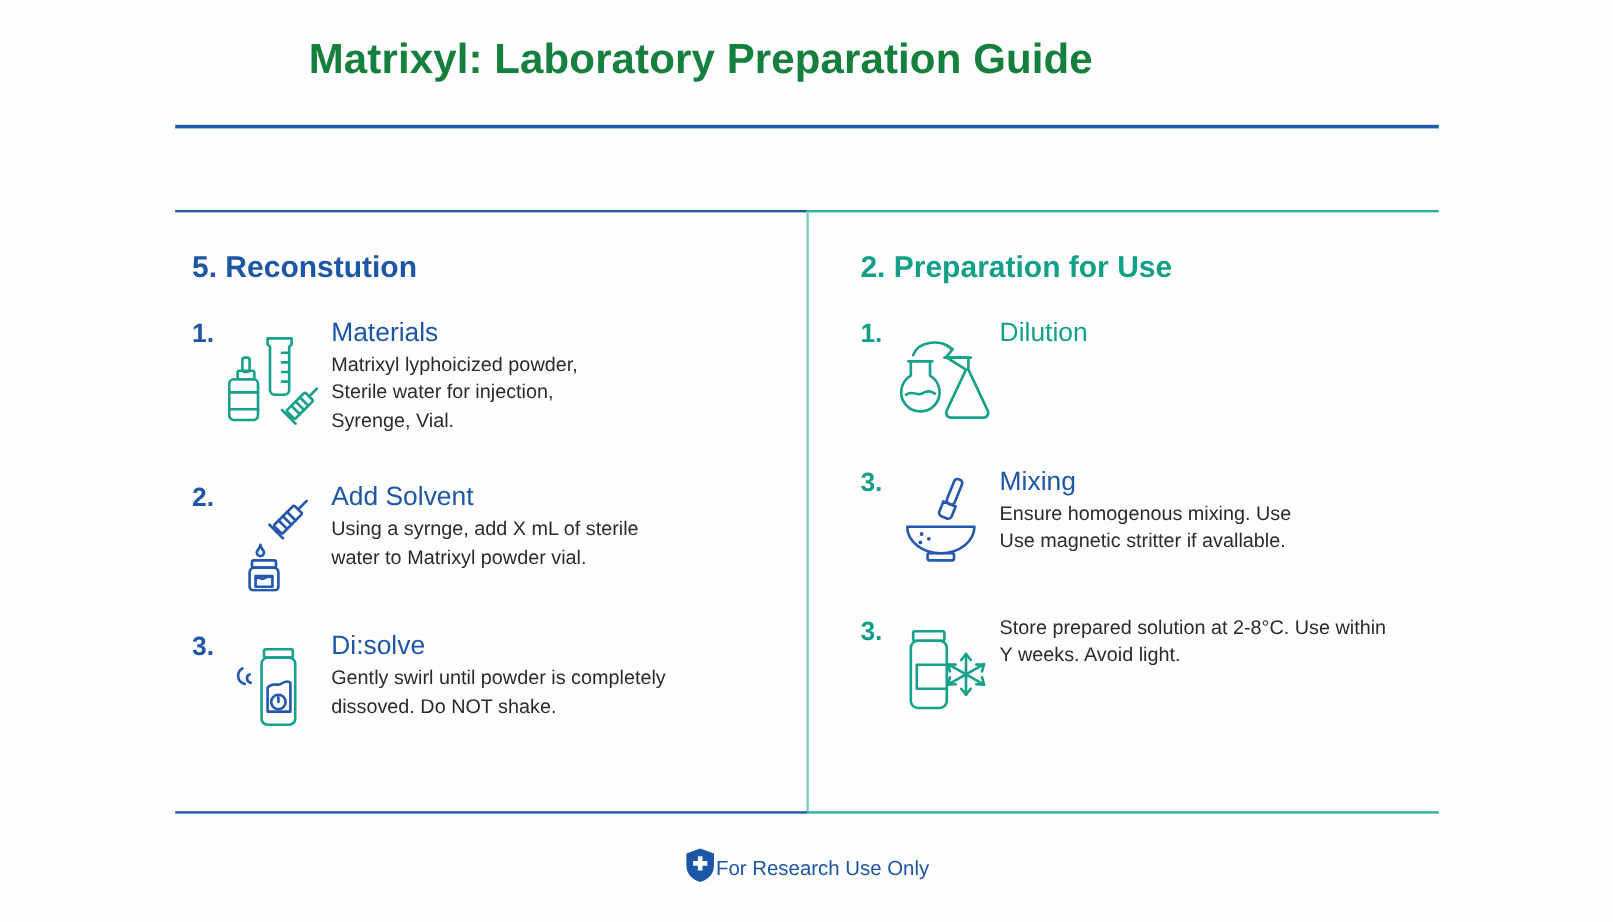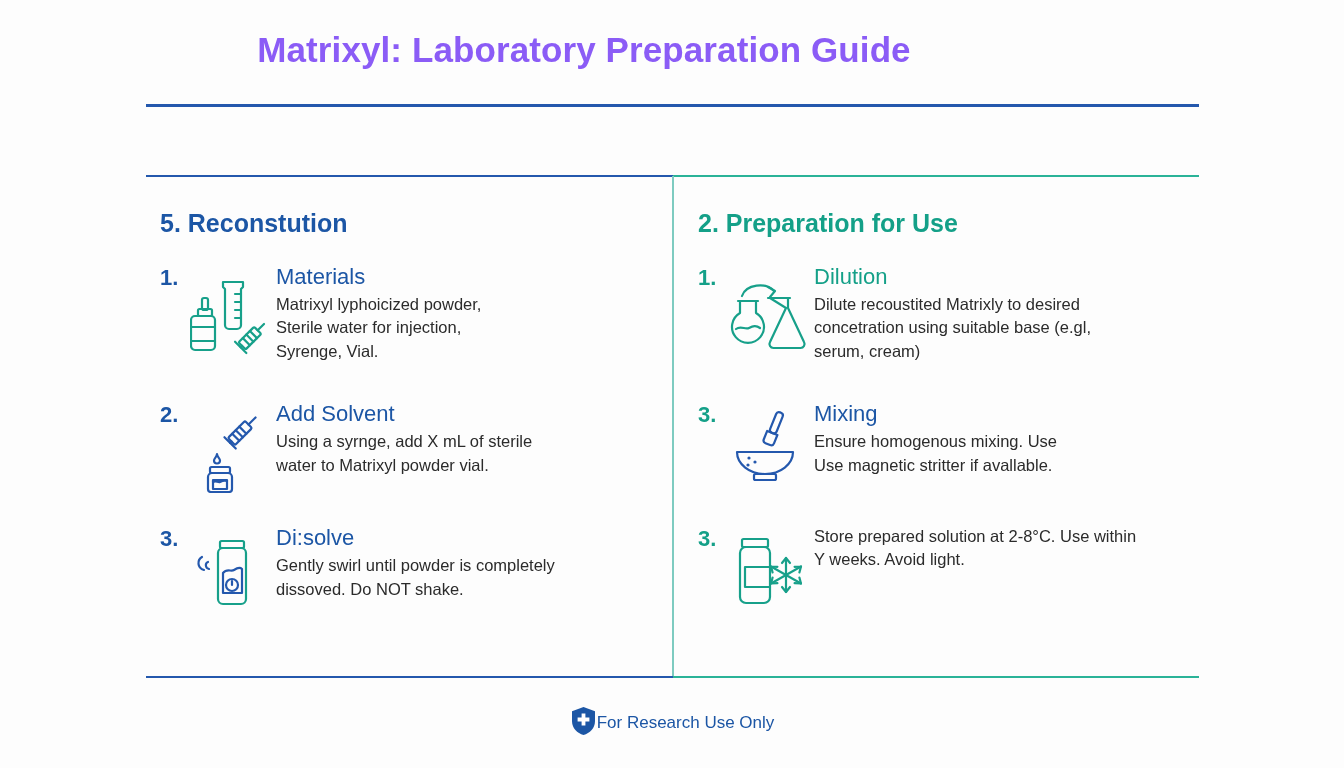--- a/index.html
+++ b/index.html
@@ -23,21 +23,21 @@
 
   
   .title {
     position: absolute;
     left: 0;
     top: 30px;
     width: 1168px;
     text-align: center;
     font-size: 35px;
     font-weight: bold;
-    color: #8b5cf6;
+    color: #15803d;
     letter-spacing: 0.1px;
   }
 
   
   .rule-top {
     position: absolute;
     left: 146px;
     top: 104px;
     width: 1053px;
     height: 3px;
@@ -84,21 +84,21 @@
     background: #7ecbc0;
   }
 
   
   .col {
     position: absolute;
     top: 210px;
     width: 500px;
   }
   .col-left  { left: 160px; }
-  .col-right { left: 698px; }
+  .col-right { left: 717px; }
 
   .col-heading {
     font-size: 25px;
     font-weight: bold;
     margin: 0 0 26px 0;
     line-height: 1.1;
   }
   .col-left  .col-heading { color: #1c56a5; }
   .col-right .col-heading { color: #14a088; }
 
@@ -295,23 +295,20 @@
           <path d="M12 31 h16 v12 a16 16 0 1 1 -16 0 z"></path>
           <line x1="10" y1="31" x2="30" y2="31"></line>
           <path d="M8 59 c5 -4 9 1 13 -1 c4 -2 7 -3 11 0"></path>
 
           <path d="M42 28 h18 v10 l16 34 a4 4 0 0 1 -3.5 6 h-27 a4 4 0 0 1 -3.5 -6 l16 -34 z"></path>
           <line x1="40" y1="28" x2="62" y2="28"></line>
         </svg>
       </div>
       <div class="step-body">
         <div class="step-title t-teal">Dilution</div>
-        <div class="step-desc">Dilute recoustited Matrixly to desired
-concetration using suitable base (e.gl,
-serum, cream)</div>
       </div>
     </div>
 
     <div class="step step-2">
       <div class="step-num">3.</div>
       <div class="step-icon">
         <svg width="86" height="86" viewBox="0 0 86 86" fill="none" stroke="#2458ad" stroke-width="2.2" stroke-linecap="round" stroke-linejoin="round">
 
           <g transform="rotate(22 44 28)">
             <rect x="40" y="4" width="7" height="22" rx="3"></rect>

